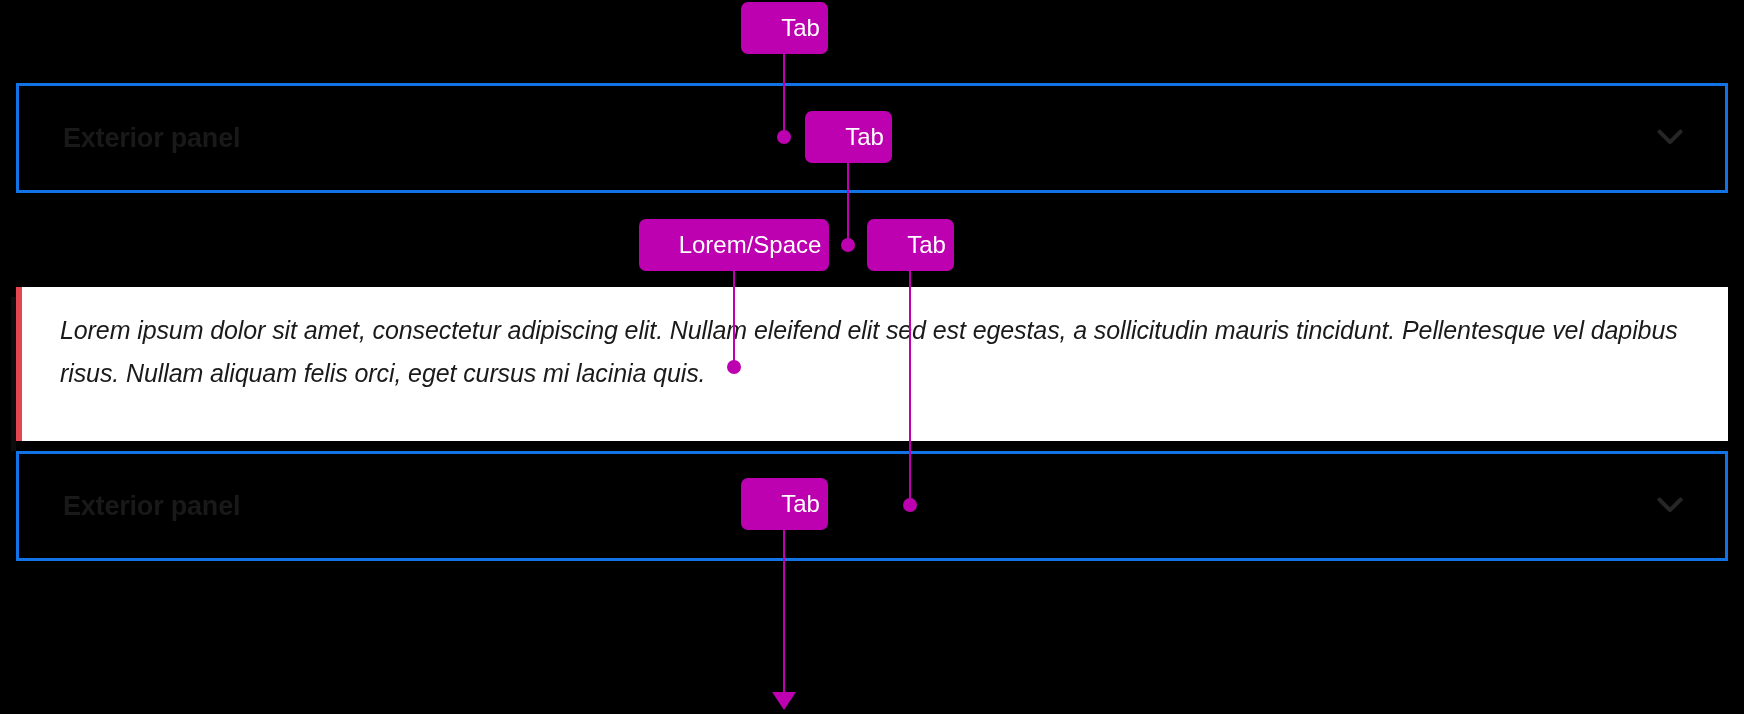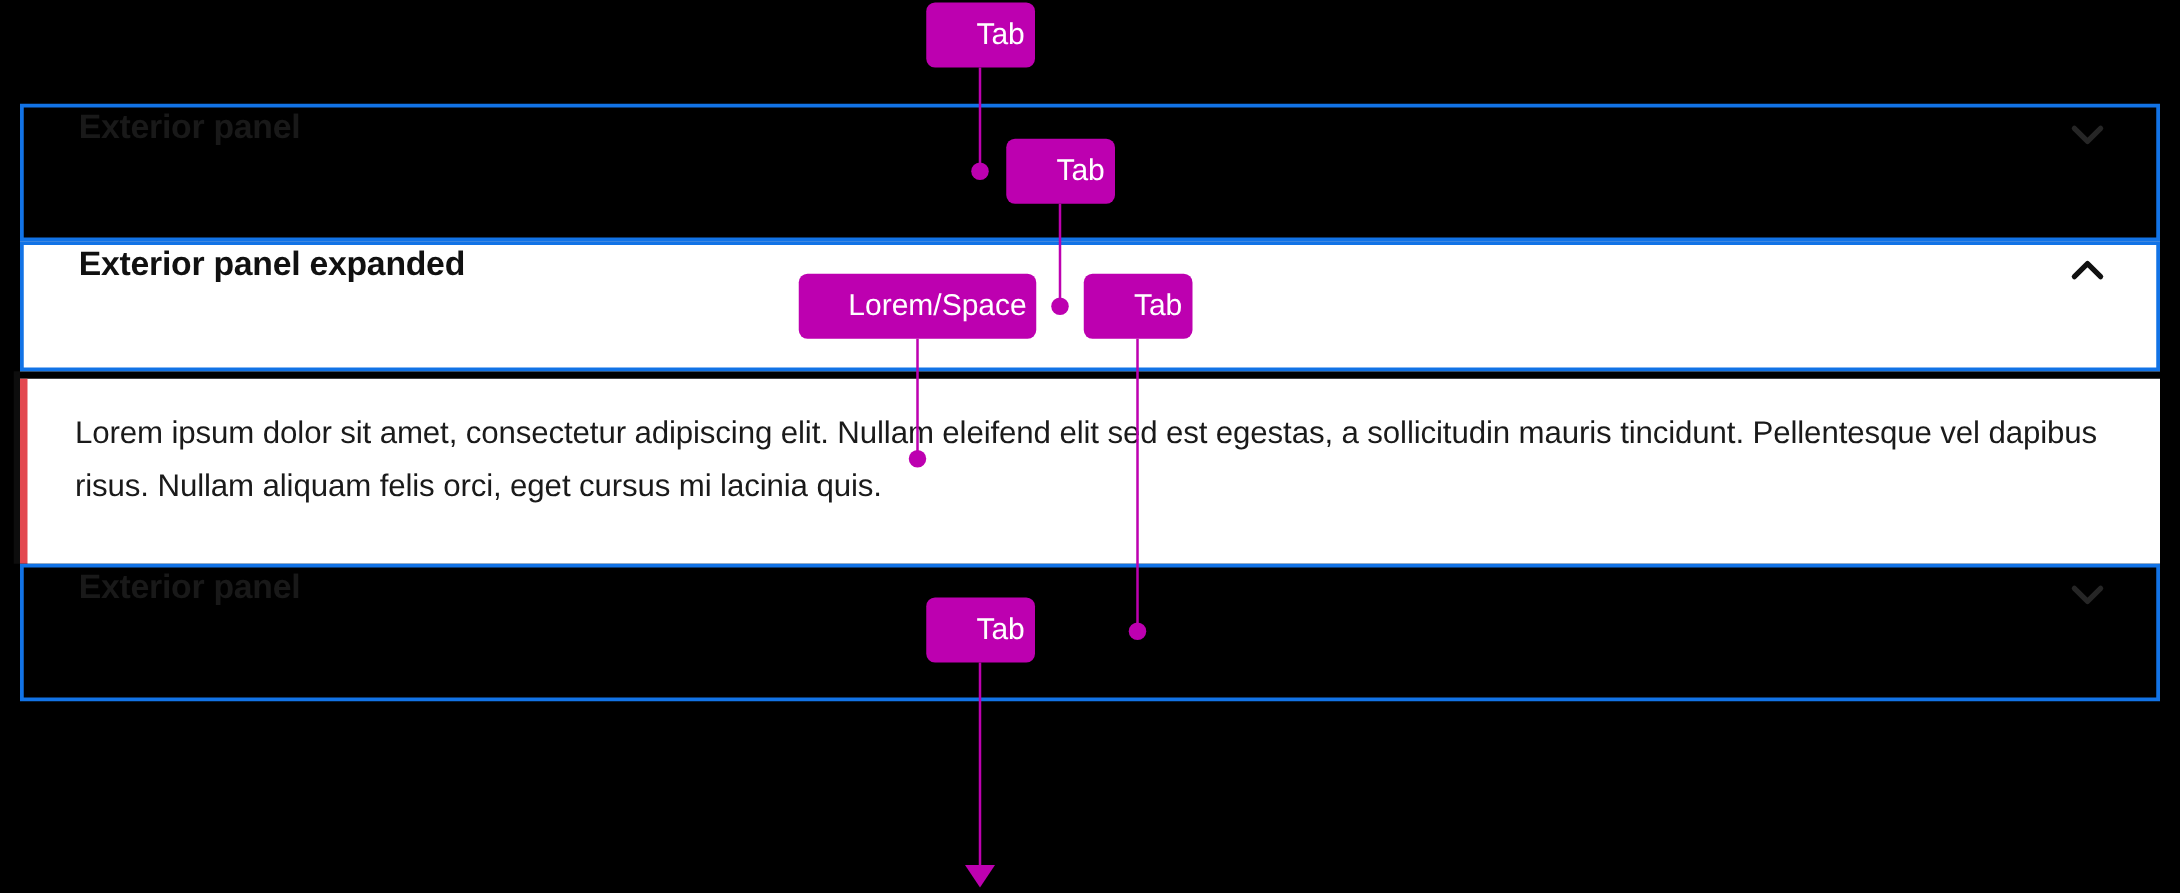--- a/index.html
+++ b/index.html
@@ -24,20 +24,21 @@
     width: 1712px;
     border: 3px solid #1273e6;
   }
   .panel-collapsed {
     background: #000000;
     height: 110px;
   }
   .panel-header {
     position: relative;
     display: flex;
+    align-items: center;
     height: 100%;
     padding: 0 34px 0 44px;
   }
   .panel-title {
     font-size: 27px;
     font-weight: 700;
     letter-spacing: -0.2px;
     white-space: nowrap;
   }
   .title-dim { color: #191919; }
@@ -53,25 +54,26 @@
   
   #panel-expanded-header {
     top: 193px;
     height: 104px;
     background: #ffffff;
   }
   
   #panel-expanded-content {
     position: absolute;
     left: 16px;
-    top: 303px;
+    top: 287px;
     width: 1712px;
     height: 154px;
     background: #ffffff;
     border-left: 6px solid #e34850;
+    font-style: italic;
   }
   #panel-expanded-content .copy {
     padding: 22px 40px 0 38px;
     color: #1a1a1a;
     font-size: 25px;
     line-height: 43px;
     letter-spacing: -0.1px;
   }
   
   #panel-bottom { top: 451px; }
@@ -156,30 +158,20 @@
     <div class="panel-header">
       <span class="panel-title title-dim">Exterior panel</span>
       <span class="chev">
         <svg width="42" height="42" viewBox="0 0 24 24" fill="none" stroke="#262626" stroke-width="2.4" stroke-linecap="round" stroke-linejoin="round">
           <polyline points="6 9.5 12 15.5 18 9.5"></polyline>
         </svg>
       </span>
     </div>
   </div>
 
-  <div class="panel" id="panel-expanded-header">
-    <div class="panel-header">
-      <span class="panel-title title-dark">Exterior panel expanded</span>
-      <span class="chev">
-        <svg width="42" height="42" viewBox="0 0 24 24" fill="none" stroke="#111111" stroke-width="2.4" stroke-linecap="round" stroke-linejoin="round">
-          <polyline points="6 14.5 12 8.5 18 14.5"></polyline>
-        </svg>
-      </span>
-    </div>
-  </div>
 
   <div class="gutter"></div>
 
   <div id="panel-expanded-content">
     <p class="copy">Lorem ipsum dolor sit amet, consectetur adipiscing elit. Nullam eleifend elit sed est egestas, a sollicitudin mauris tincidunt. Pellentesque vel dapibus risus. Nullam aliquam felis orci, eget cursus mi lacinia quis.</p>
   </div>
 
   <div class="panel panel-collapsed" id="panel-bottom">
     <div class="panel-header">
       <span class="panel-title title-dim">Exterior panel</span>

